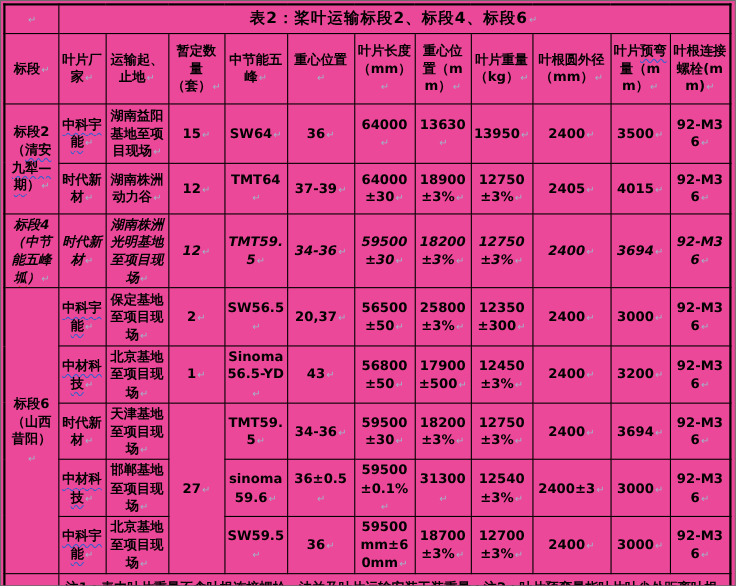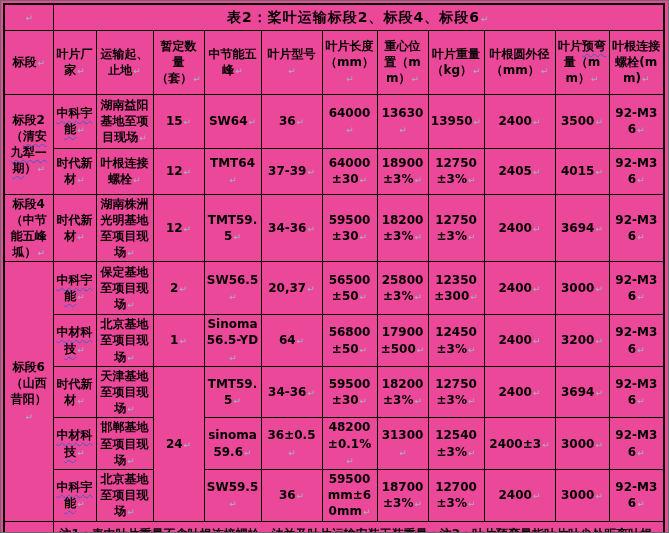--- a/index.html
+++ b/index.html
@@ -61,21 +61,21 @@
         <tr style="height: 26px;">
           <td class="p"><span></span></td>
           <td class="p title-cell" colspan="11"><span>表2：桨叶运输标段2、标段4、标段6</span></td>
         </tr>
         <tr style="height: 64px;">
           <th class="p"><span>标段</span></th>
           <th class="p"><span>叶片厂家</span></th>
           <th class="p"><span>运输起、止地</span></th>
           <th class="p"><span>暂定数量（套）</span></th>
           <th class="p"><span>中节能五峰</span></th>
-          <th class="p"><span>叶片型号</span></th>
+          <th class="p"><span>重心位置</span></th>
           <th class="p"><span>叶片长度（mm）</span></th>
           <th class="p"><span>重心位置（mm）</span></th>
           <th class="p"><span>叶片重量（kg）</span></th>
           <th class="p"><span>叶根圆外径（mm）</span></th>
           <th class="p"><span>叶片</span><span class="wavy-blue">预弯</span><span>量（mm）</span></th>
           <th class="p"><span>叶根连接螺栓(mm)</span></th>
         </tr>
         <tr style="height: 54px;">
           <td class="p" rowspan="2"><span>标段2（</span><span class="wavy-blue">清安九犁—期</span><span>）</span></td>
           <td class="p"><span class="wavy-blue">中科宇能</span></td>
@@ -85,32 +85,32 @@
           <td class="p"><span>36</span></td>
           <td class="p"><span>64000</span></td>
           <td class="p"><span>13630</span></td>
           <td class="p"><span>13950</span></td>
           <td class="p"><span>2400</span></td>
           <td class="p"><span>3500</span></td>
           <td class="p"><span>92-M36</span></td>
         </tr>
         <tr style="height: 46px;">
           <td class="p"><span>时代新材</span></td>
-          <td class="p"><span>叶根连接螺栓</span></td>
+          <td class="p"><span>湖南株洲动力谷</span></td>
           <td class="p"><span>12</span></td>
           <td class="p"><span>TMT64</span></td>
           <td class="p"><span>37-39</span></td>
           <td class="p"><span>64000±30</span></td>
           <td class="p"><span>18900±3%</span></td>
           <td class="p"><span>12750±3%</span></td>
           <td class="p"><span>2405</span></td>
           <td class="p"><span>4015</span></td>
           <td class="p"><span>92-M36</span></td>
         </tr>
-        <tr style="height: 66px;">
+        <tr style="height: 66px; font-style: italic;">
           <td class="p" rowspan="1"><span>标段4（中节能五峰</span><span class="wavy-red">坬</span><span>）</span></td>
           <td class="p"><span>时代新材</span></td>
           <td class="p"><span>湖南株洲光明基地至项目现场</span></td>
           <td class="p"><span>12</span></td>
           <td class="p"><span>TMT59.5</span></td>
           <td class="p"><span>34-36</span></td>
           <td class="p"><span>59500±30</span></td>
           <td class="p"><span>18200±3%</span></td>
           <td class="p"><span>12750±3%</span></td>
           <td class="p"><span>2400</span></td>
@@ -129,47 +129,47 @@
           <td class="p"><span>12350±300</span></td>
           <td class="p"><span>2400</span></td>
           <td class="p"><span>3000</span></td>
           <td class="p"><span>92-M36</span></td>
         </tr>
         <tr style="height: 47px;">
           <td class="p"><span class="wavy-blue">中材科技</span></td>
           <td class="p"><span>北京基地至项目现场</span></td>
           <td class="p"><span>1</span></td>
           <td class="p"><span>Sinoma56.5-YD</span></td>
-          <td class="p"><span>64</span></td>
+          <td class="p"><span>43</span></td>
           <td class="p"><span>56800±50</span></td>
           <td class="p"><span>17900±500</span></td>
           <td class="p"><span>12450±3%</span></td>
           <td class="p"><span>2400</span></td>
           <td class="p"><span>3200</span></td>
           <td class="p"><span>92-M36</span></td>
         </tr>
         <tr style="height: 44px;">
           <td class="p"><span>时代新材</span></td>
           <td class="p"><span>天津基地至项目现场</span></td>
-          <td class="p" rowspan="3"><span>24</span></td>
+          <td class="p" rowspan="3"><span>27</span></td>
           <td class="p"><span>TMT59.5</span></td>
           <td class="p"><span>34-36</span></td>
           <td class="p"><span>59500±30</span></td>
           <td class="p"><span>18200±3%</span></td>
           <td class="p"><span>12750±3%</span></td>
           <td class="p"><span>2400</span></td>
           <td class="p"><span>3694</span></td>
           <td class="p"><span>92-M36</span></td>
         </tr>
         <tr style="height: 46px;">
           <td class="p"><span class="wavy-blue">中材科技</span></td>
           <td class="p"><span>邯郸基地至项目现场</span></td>
           <td class="p"><span>sinoma59.6</span></td>
           <td class="p"><span>36±0.5</span></td>
-          <td class="p"><span>48200±0.1%</span></td>
+          <td class="p"><span>59500±0.1%</span></td>
           <td class="p"><span>31300</span></td>
           <td class="p"><span>12540±3%</span></td>
           <td class="p"><span>2400±3</span></td>
           <td class="p"><span>3000</span></td>
           <td class="p"><span>92-M36</span></td>
         </tr>
         <tr style="height: 44px;">
           <td class="p"><span class="wavy-blue">中科宇能</span></td>
           <td class="p"><span>北京基地至项目现场</span></td>
           <td class="p"><span>SW59.5</span></td>

